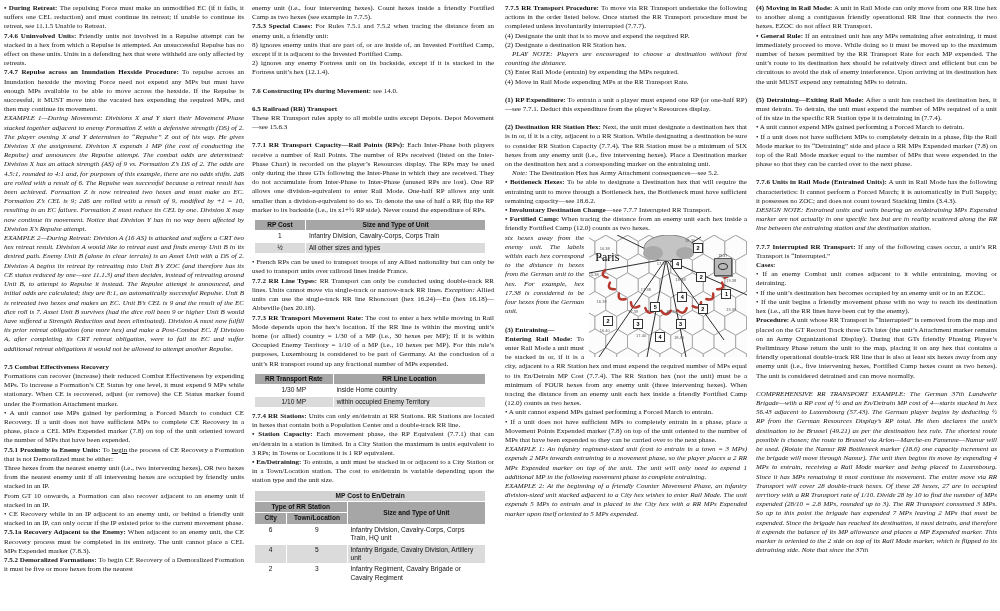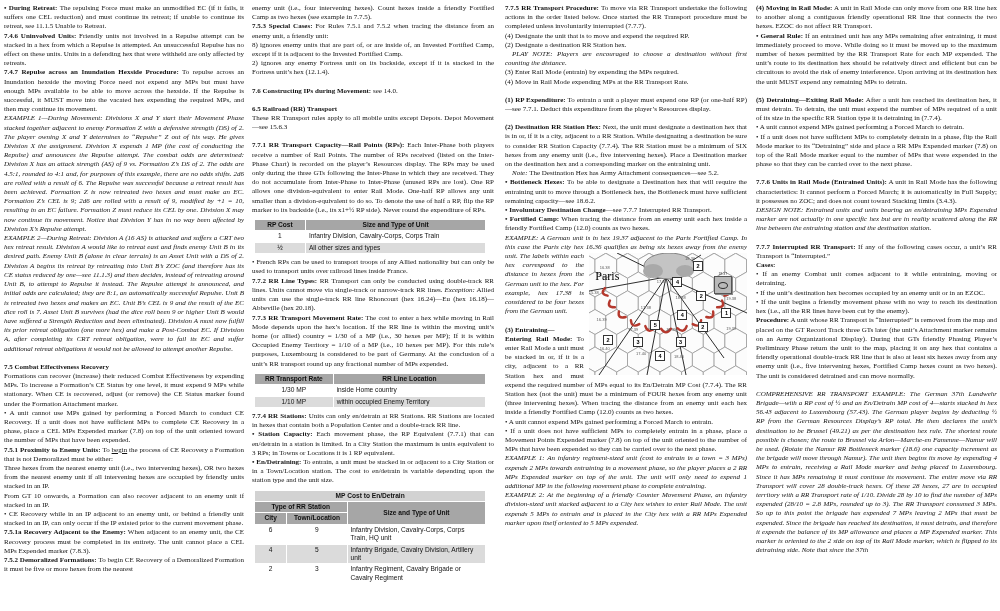--- a/index.html
+++ b/index.html
@@ -156,21 +156,21 @@
       <div class="para"><span>(2) Designate a destination RR Station hex.</span></div>
       <div class="para indent"><span class="ri">PLAY NOTE: Players are encouraged to choose a destination without first counting the distance.</span></div>
       <div class="para"><span>(3) Enter Rail Mode (entrain) by expending the MPs required.</span></div>
       <div class="para"><span>(4) Move in Rail Mode expending MPs at the RR Transport Rate.</span></div>
       <div class="para gap"><span class="rb">(1) RP Expenditure:</span><span> To entrain a unit a player must expend one RP (or one-half RP)—see 7.7.1. Deduct this expenditure from the player’s Resources display.</span></div>
       <div class="para gap"><span class="rb">(2) Destination RR Station Hex:</span><span> Next, the unit must designate a destination hex that is in or, if it is a city, adjacent to a RR Station. While designating a destination be sure to consider RR Station Capacity (7.7.4). The RR Station must be a minimum of SIX hexes from any enemy unit (i.e., five intervening hexes). Place a Destination marker on the destination hex and a corresponding marker on the entraining unit.</span></div>
       <div class="para indent"><span class="ri">Note:</span><span> The Destination Hex has Army Attachment consequences—see 5.2.</span></div>
       <div class="para"><span class="rb">• Bottleneck Hexes:</span><span> To be able to designate a Destination hex that will require the entraining unit to move through a Bottleneck hex, the Bottleneck must have sufficient remaining capacity—see 18.6.2.</span></div>
       <div class="para"><span class="rb">• Involuntary Destination Change</span><span>—see 7.7.7 Interrupted RR Transport.</span></div>
       <div class="para"><span class="rb">• Fortified Camp:</span><span> When tracing the distance from an enemy unit each hex inside a friendly Fortified Camp (12.0) counts as two hexes.</span></div>
-      <div class="para"><span class="ri">EXAMPLE: A German unit is in hex 19.37 adjacent to the Paris Fortified Camp. In this case the Paris city hex 16.36 qualifies as being </span><span class="map-float">
+      <div class="para"><span class="map-float">
           <svg viewBox="0 0 158 122" width="158" height="122">
             <polygon points="-4.8,0.2 -15.7,6.5 -26.5,0.2 -26.5,-12.3 -15.7,-18.5 -4.8,-12.3" class="hex"></polygon>
             <polygon points="16.8,0.2 6.0,6.5 -4.8,0.2 -4.8,-12.3 6.0,-18.5 16.8,-12.3" class="hex"></polygon>
             <polygon points="38.5,0.2 27.7,6.5 16.8,0.2 16.8,-12.3 27.7,-18.5 38.5,-12.3" class="hex"></polygon>
             <polygon points="60.1,0.2 49.3,6.5 38.5,0.2 38.5,-12.3 49.3,-18.5 60.1,-12.3" class="hex"></polygon>
             <polygon points="81.8,0.2 71.0,6.5 60.1,0.2 60.1,-12.3 71.0,-18.5 81.8,-12.3" class="hex"></polygon>
             <polygon points="103.4,0.2 92.6,6.5 81.8,0.2 81.8,-12.3 92.6,-18.5 103.4,-12.3" class="hex"></polygon>
             <polygon points="125.1,0.2 114.3,6.5 103.4,0.2 103.4,-12.3 114.3,-18.5 125.1,-12.3" class="hex"></polygon>
             <polygon points="146.7,0.2 135.9,6.5 125.1,0.2 125.1,-12.3 135.9,-18.5 146.7,-12.3" class="hex"></polygon>
             <polygon points="168.4,0.2 157.6,6.5 146.7,0.2 146.7,-12.3 157.6,-18.5 168.4,-12.3" class="hex"></polygon>

